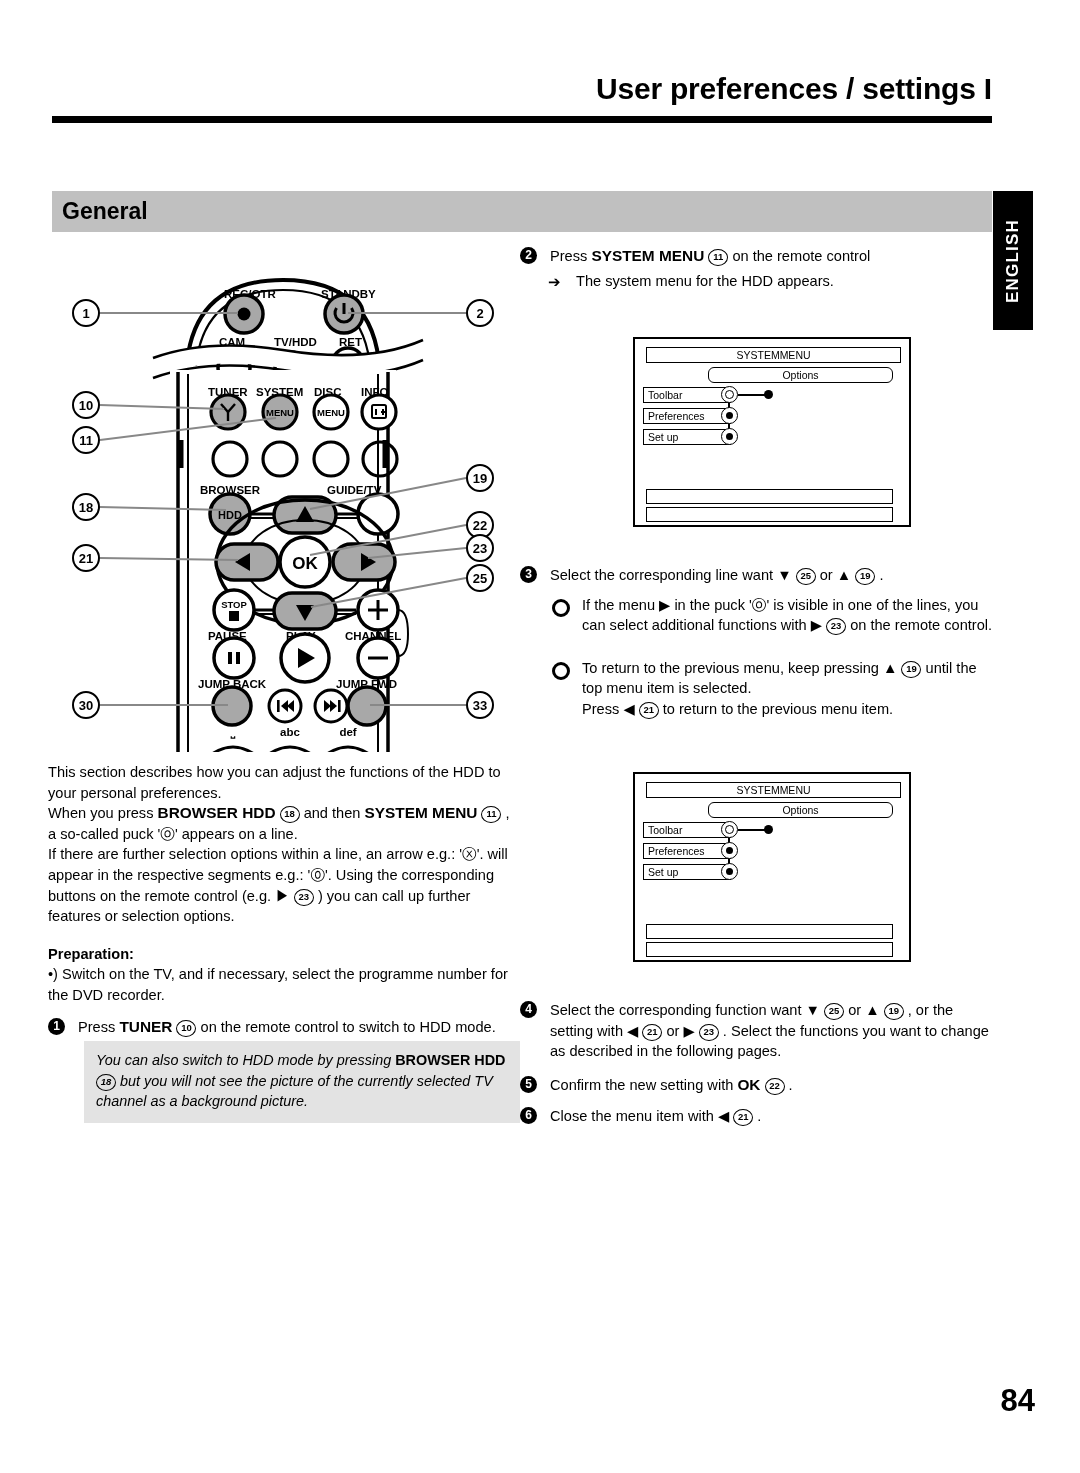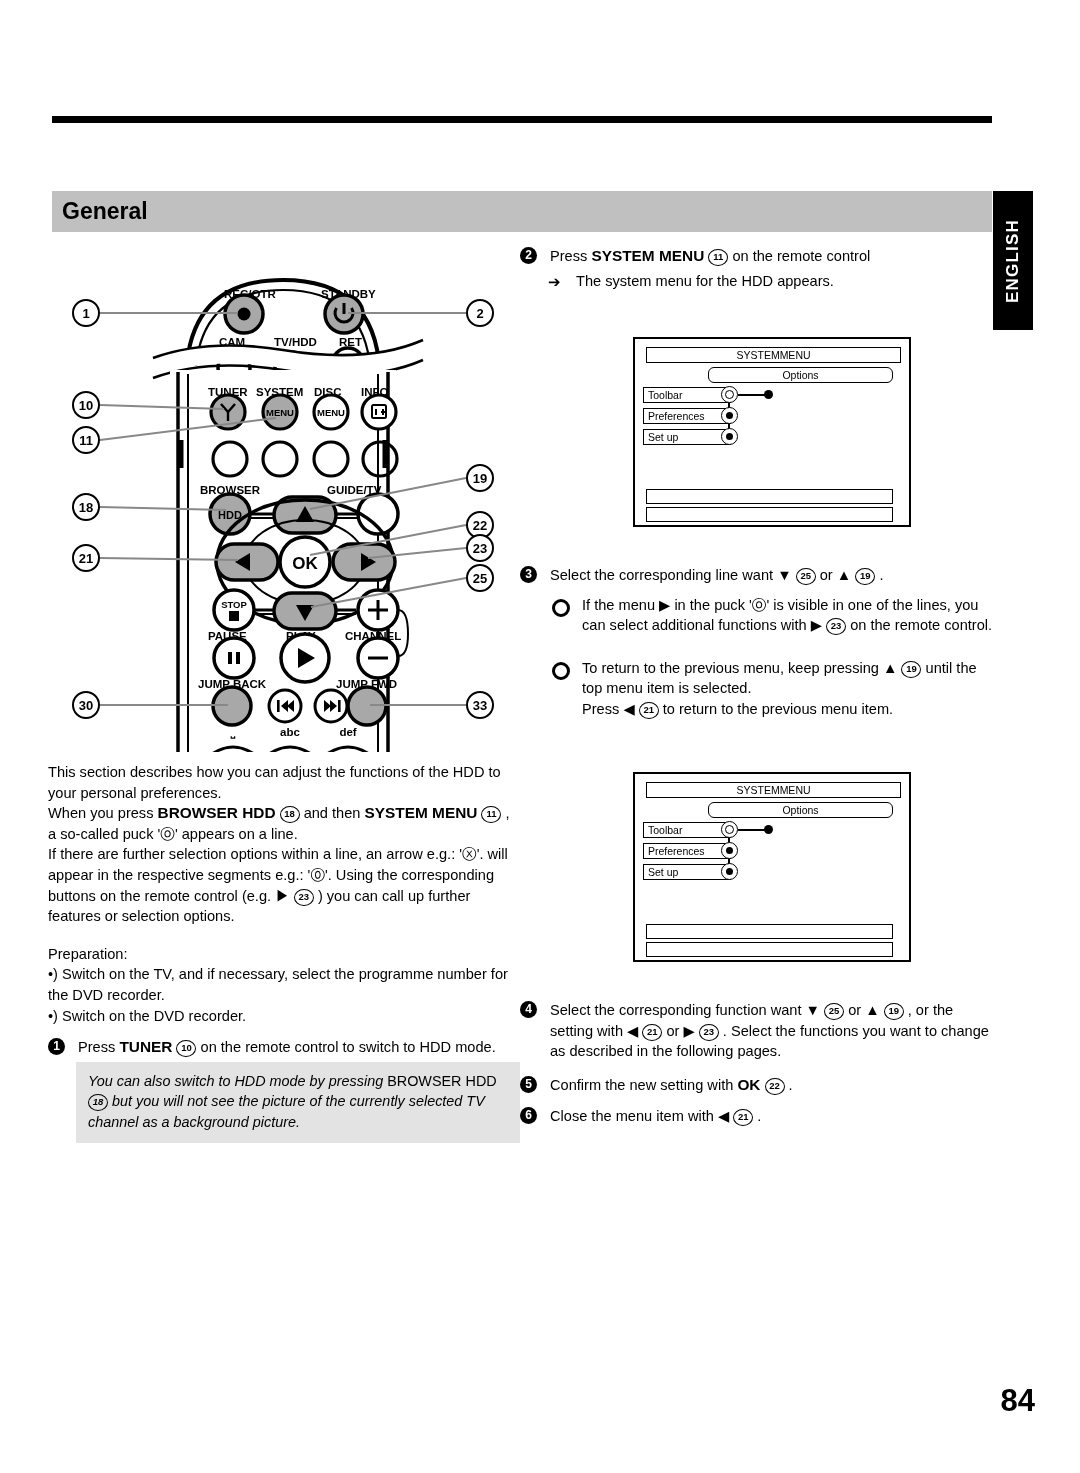--- a/index.html
+++ b/index.html
@@ -44,21 +44,21 @@
     background:#c0c0c0;
   }
   .gen-bar span{
     position:absolute; left:10px; top:7px;
     font-size:23px; font-weight:bold;
   }
   .col-right{position:absolute; left:520px; top:246px; width:480px;}
 
   
   .p{font-size:14.6px; line-height:20.6px; margin:0 0 0 0;}
-  .b{font-weight:normal;}
+  .b{font-weight:bold;}
   .bb{font-weight:bold; font-size:15.4px;}
 
   
   .ref{
     display:inline-block;
     min-width:15px; height:15px;
     border:1.4px solid #000; border-radius:50%;
     font-size:9.5px; font-weight:bold; line-height:14px;
     text-align:center; vertical-align:1px;
     padding:0 1.5px; box-sizing:content-box;
@@ -82,21 +82,21 @@
 
   .sub{position:relative; padding-left:62px; margin-top:9px;}
   .sub > .hollow{position:absolute; left:32px; top:4px;}
 
   .arrow-line{position:relative; padding-left:56px; margin-top:3px;}
   .arrow-line .arw{position:absolute; left:28px; top:1px; font-size:15px;}
 
   
   .note{
     background:#e3e3e3;
-    margin-left:28px;
+    margin-left:36px;
     padding:9px 12px 11px 12px;
     font-style:italic;
     font-size:14.4px; line-height:20.5px;
   }
   .note .b{font-style:italic;}
 
   
   .osd{
     position:absolute;
     width:278px; height:190px;
@@ -169,20 +169,21 @@
   
   .remote{position:absolute; left:48px; top:262px; width:470px; height:490px;}
   .remote svg{display:block;}
   .calltxt{font-family:"Liberation Sans", sans-serif; font-weight:bold;}
 </style>
 </head>
 <body>
 
 <div class="page">
 
+  <div class="hdr-title">User preferences / settings I</div>
   <div class="hdr-rule"></div>
 
   <div class="eng-tab">
     <span>ENGLISH</span>
   </div>
 
   <div class="gen-bar">
     <span>General</span>
   </div>
 
@@ -465,21 +466,20 @@
 
     <div class="p">
       <span>If there are further selection options within a line, an arrow e.g.: 'ⓧ'. will appear in the respective segments e.g.: '⓪'. Using the corresponding buttons on the remote control (e.g.</span>
       <span>▶</span>
       <span class="ref">23</span>
       <span>) you can call up further features or selection options.</span>
     </div>
 
     <div class="p b" style="margin-top:17px;">Preparation:</div>
     <div class="p">•) Switch on the TV, and if necessary, select the programme number for the DVD recorder.</div>
-    <div class="p">•) Switch on the DVD recorder.</div>
 
     <div class="p step" style="margin-top:11px;">
       <span class="step-num">1</span>
       <span>Press</span>
       <span class="bb">TUNER</span>
       <span class="ref">10</span>
       <span>on the remote control to switch to HDD mode.</span>
     </div>
 
     <div class="note">

